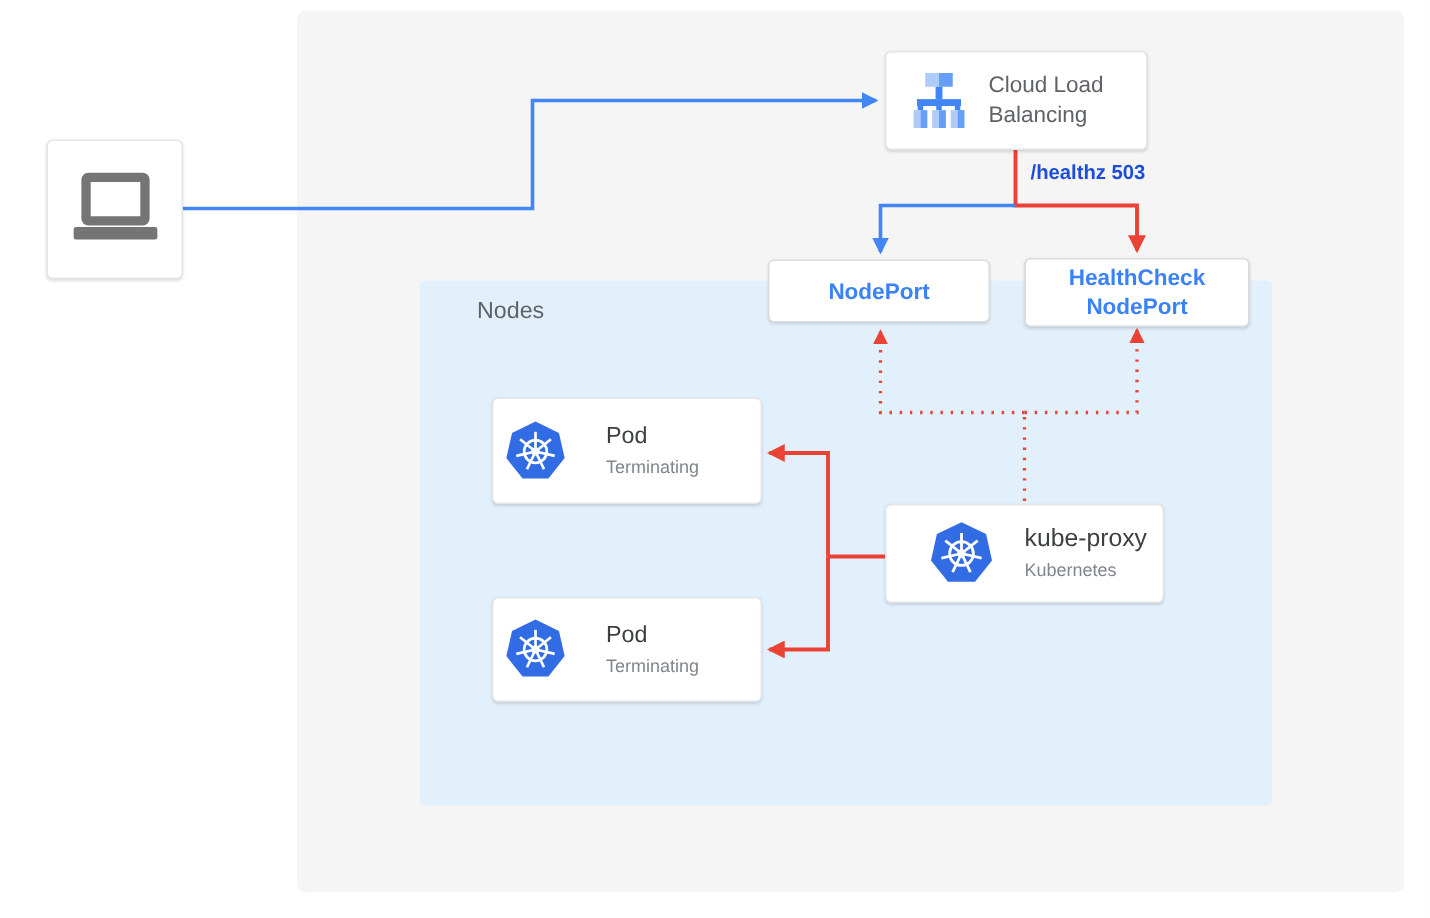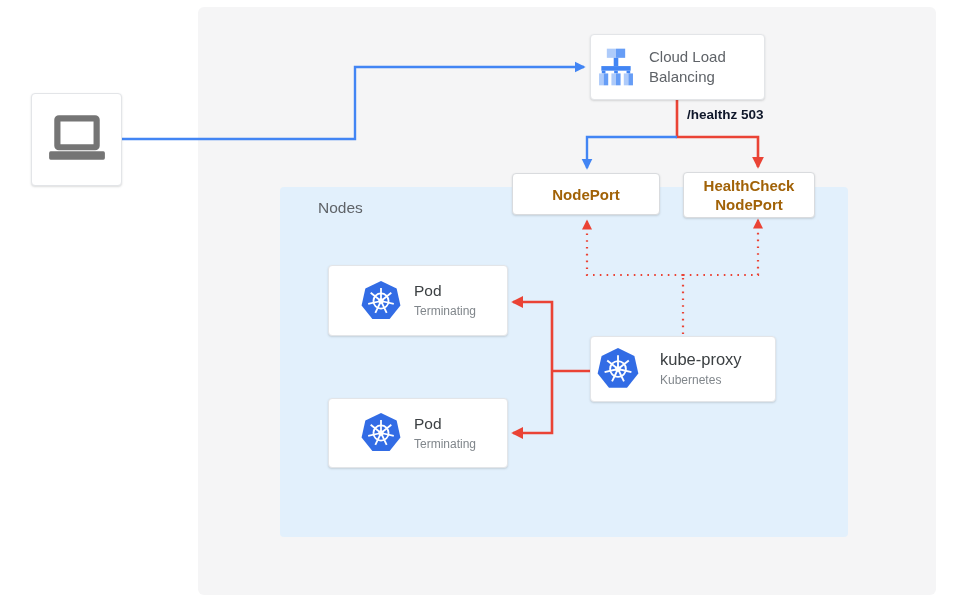--- a/index.html
+++ b/index.html
@@ -11,33 +11,33 @@
   #gray-panel{left:198px;top:7px;width:738px;height:588px;background:#f5f5f6;z-index:0;}
   #nodes-panel{left:280px;top:187px;width:568px;height:350px;background:#e2f0fc;border-radius:4px;z-index:0;}
   #nodes-label{position:absolute;left:302px;top:199px;font-size:15.5px;color:#5f6368;z-index:2;margin-left:16px;}
   #edges{position:absolute;left:0;top:0;z-index:1;pointer-events:none;}
   .card{
     position:absolute;background:#ffffff;border:1px solid #e3e5e8;border-radius:4px;
     box-shadow:0 1px 2px rgba(60,64,67,.18);z-index:2;display:flex;align-items:center;
     box-sizing:border-box;
   }
   #client-card{left:31px;top:93px;width:91px;height:93px;justify-content:center;}
-  #lb-card{left:590px;top:34px;width:175px;height:66px;padding-left:3px;gap:11px;}
+  #lb-card{left:590px;top:34px;width:175px;height:66px;padding-left:13px;gap:11px;}
   .lb-text{font-size:15px;line-height:20px;color:#5f6368;width:86px;}
   .port-card{border:1px solid #d9dbde;justify-content:center;text-align:center;}
   #nodeport-card{left:512px;top:173px;width:148px;height:42px;}
-  #healthcheck-card{left:683px;top:172px;width:132px;height:46px;}
-  .port-label{font-size:15px;font-weight:bold;color:#a16207;line-height:19px;}
-  .k8s-card{gap:12px;padding-left:31px;}
+  #healthcheck-card{left:683px;top:172px;width:150px;height:46px;}
+  .port-label{font-size:15px;font-weight:bold;color:#3b82f6;line-height:19px;}
+  .k8s-card{gap:26px;padding-left:7px;}
   #pod1-card{left:328px;top:265px;width:180px;height:71px;}
   #pod2-card{left:328px;top:398px;width:180px;height:70px;}
-  #kubeproxy-card{left:590px;top:336px;width:186px;height:66px;gap:20px;padding-left:5px;}
+  #kubeproxy-card{left:590px;top:336px;width:186px;height:66px;gap:20px;padding-left:28px;}
   .card-title{font-size:15.5px;color:#3c4043;line-height:21px;}
   .card-sub{font-size:12px;color:#80868b;line-height:20px;}
-  #healthz-label{position:absolute;left:687px;top:107px;font-size:13.5px;font-weight:bold;color:#0f172a;z-index:2;}
+  #healthz-label{position:absolute;left:687px;top:107px;font-size:13.5px;font-weight:bold;color:#1d4ed8;z-index:2;}
   .icon{flex:0 0 auto;display:block;}
 </style>
 </head>
 <body>
 
 <div id="canvas">
 
   <div id="gray-panel" class="panel"></div>
   <div id="nodes-panel" class="panel"></div>
   <div id="nodes-label">Nodes</div>

